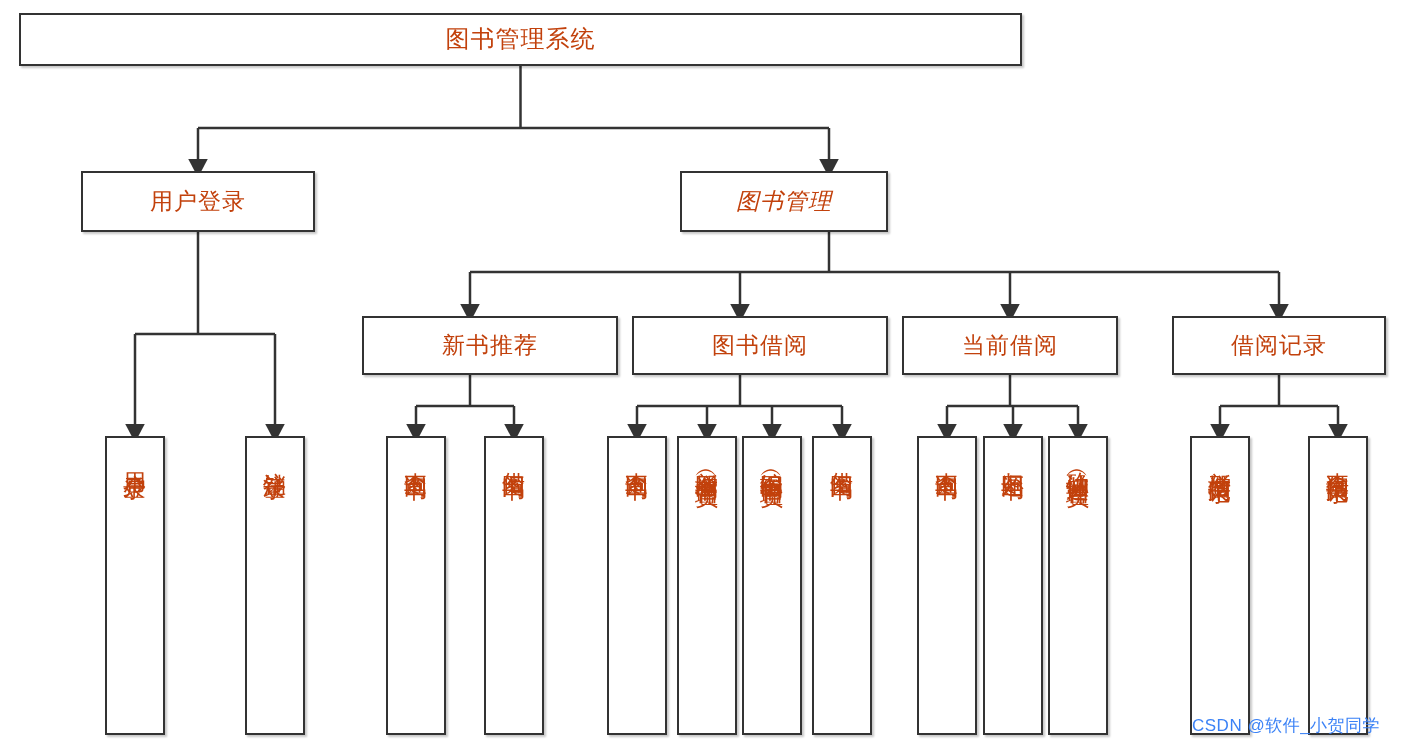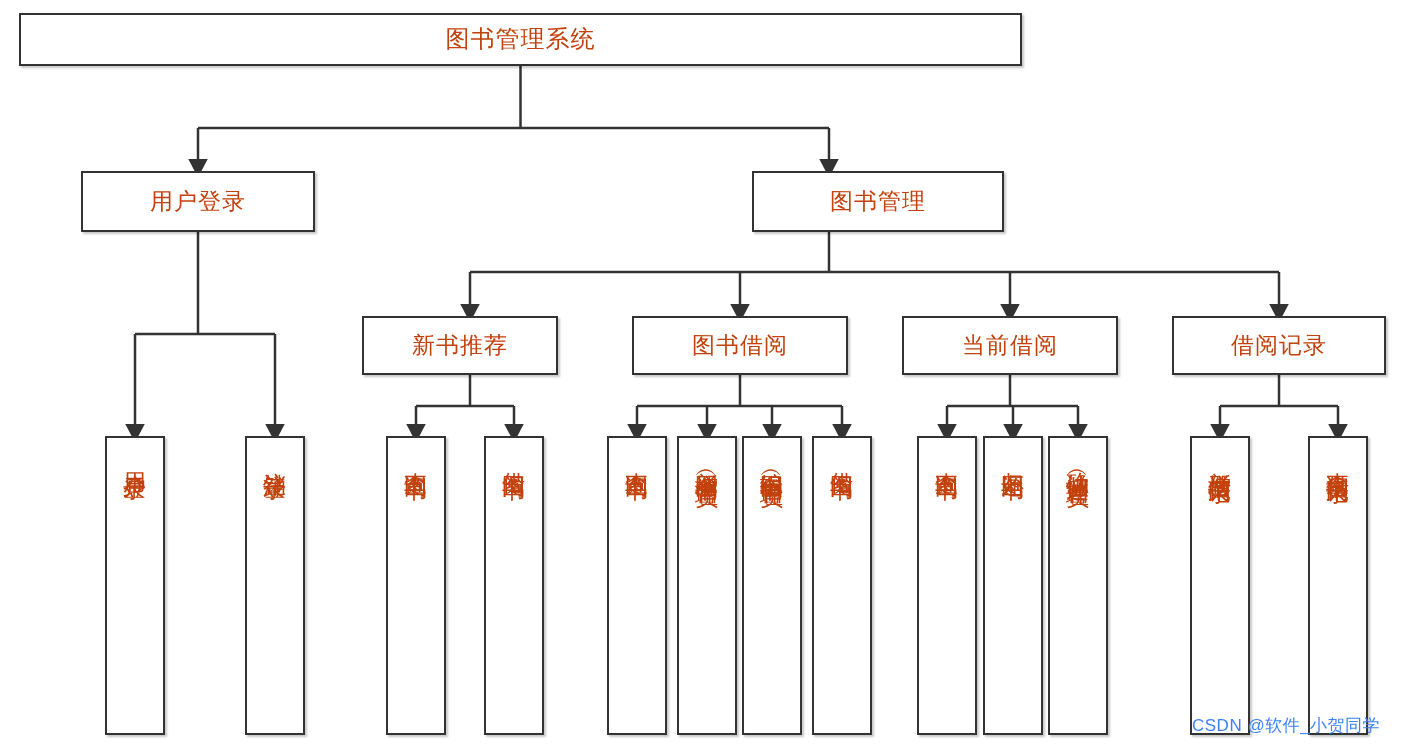--- a/index.html
+++ b/index.html
@@ -112,27 +112,27 @@
         <line x1="1338" y1="406" x2="1338" y2="433" stroke="#333333" stroke-width="2.5" marker-end="url(#arrowhead)"></line>
       </g>
   </svg>
   <div id="node-layer">
       <div class="node-box horizontal root" style="left: 19px; top: 13px; width: 1003px; height: 53px;">
         <span class="node-label">图书管理系统</span>
       </div>
       <div class="node-box horizontal" style="left: 81px; top: 171px; width: 234px; height: 61px;">
         <span class="node-label">用户登录</span>
       </div>
-      <div class="node-box horizontal" style="left: 752px; top: 171px; width: 252px; height: 61px;">
+      <div class="node-box horizontal" style="left: 680px; top: 171px; width: 208px; height: 61px; font-style: italic;">
         <span class="node-label">图书管理</span>
       </div>
-      <div class="node-box horizontal" style="left: 362px; top: 316px; width: 196px; height: 59px;">
+      <div class="node-box horizontal" style="left: 362px; top: 316px; width: 256px; height: 59px;">
         <span class="node-label">新书推荐</span>
       </div>
-      <div class="node-box horizontal" style="left: 632px; top: 316px; width: 216px; height: 59px;">
+      <div class="node-box horizontal" style="left: 632px; top: 316px; width: 256px; height: 59px;">
         <span class="node-label">图书借阅</span>
       </div>
       <div class="node-box horizontal" style="left: 902px; top: 316px; width: 216px; height: 59px; text-align: center;">
         <span class="node-label">当前借阅</span>
       </div>
       <div class="node-box horizontal" style="left: 1172px; top: 316px; width: 214px; height: 59px;">
         <span class="node-label">借阅记录</span>
       </div>
       <div class="node-box vertical" style="left: 105px; top: 436px; width: 60px; height: 299px;">
         <span class="node-label">用户登录</span>

